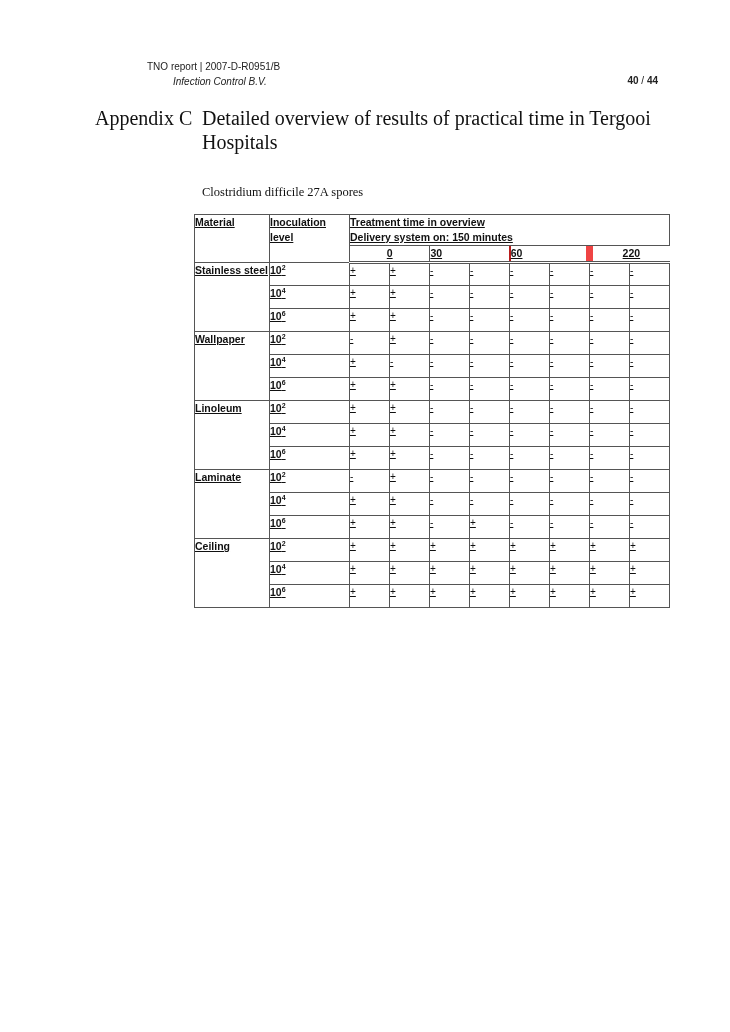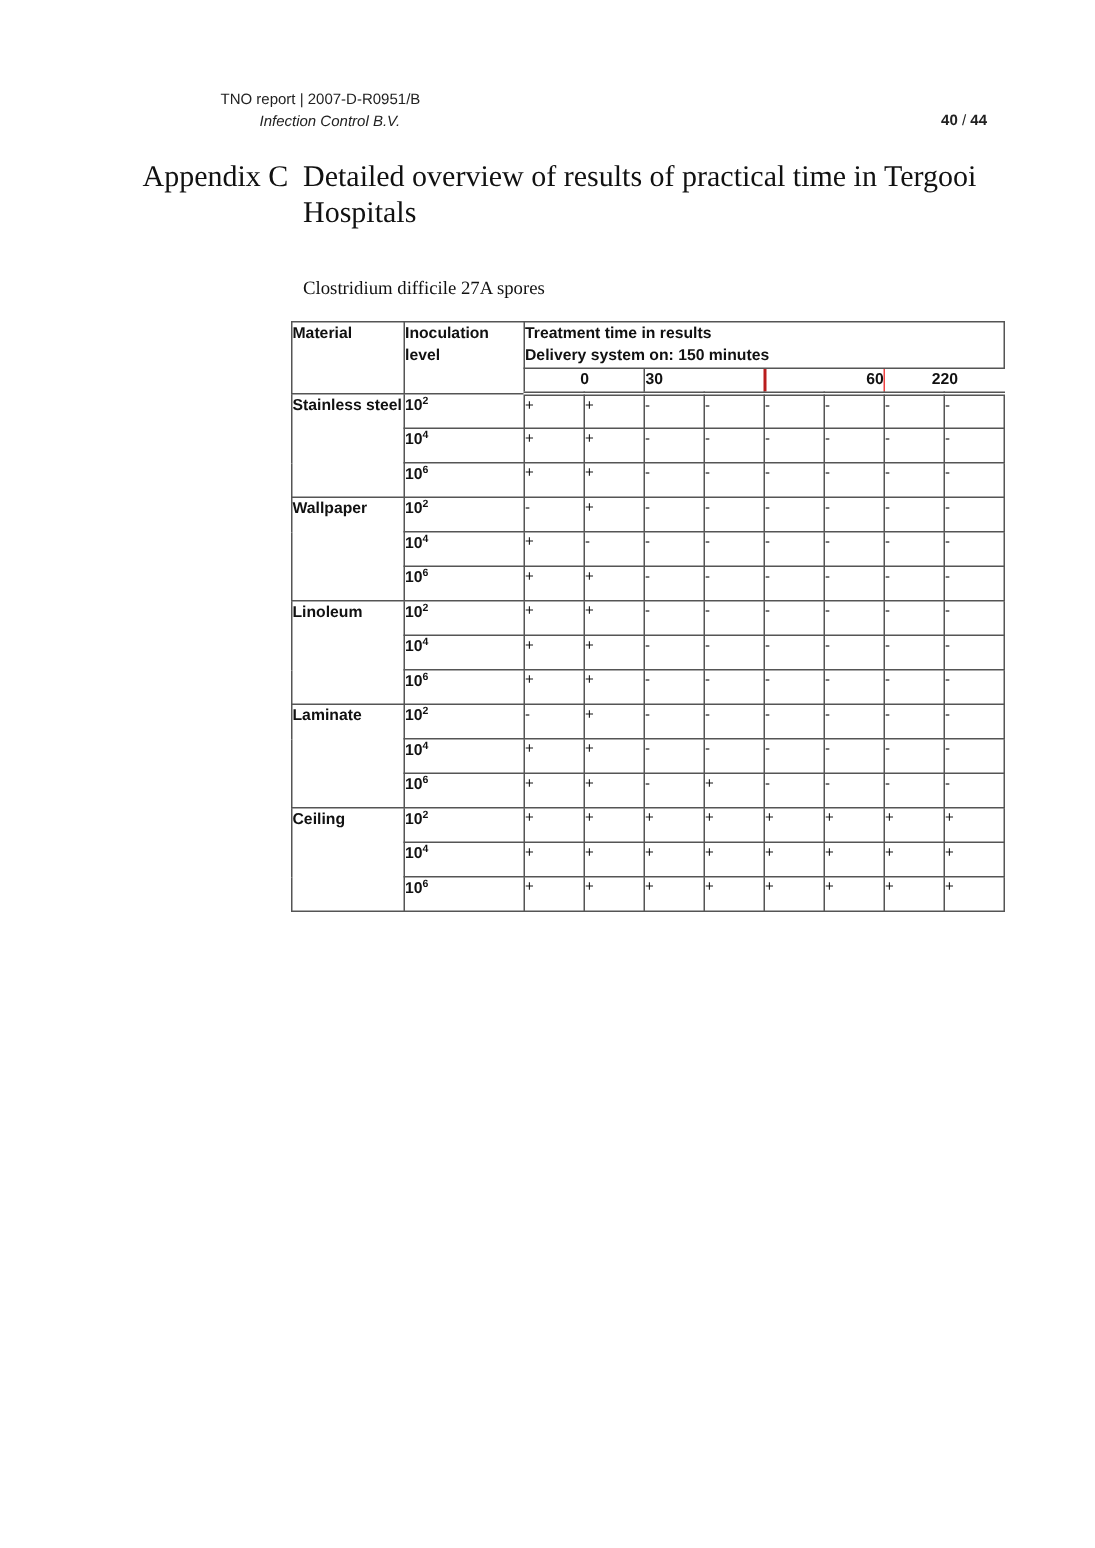--- a/index.html
+++ b/index.html
@@ -4,21 +4,21 @@
   <style>
     html, body { margin: 0; padding: 0; background: #ffffff; }
     body { width: 730px; height: 1032px; position: relative; overflow: hidden; color: #111; }
     .hdr-left { position: absolute; left: 147px; top: 59px; font-family: "Liberation Sans", sans-serif; font-size: 10px; line-height: 15px; color: #222; }
     .hdr-left .org { font-style: italic; margin-left: 26px; }
     .hdr-right { position: absolute; right: 72px; top: 59px; font-family: "Liberation Sans", sans-serif; font-size: 10px; line-height: 15px; font-weight: bold; color: #222; margin-top: 14px; }
     .hdr-right .sep { font-weight: normal; }
     .appendix-label { position: absolute; left: 95px; top: 106px; font-family: "Liberation Serif", serif; font-size: 20px; line-height: 24px; }
     .appendix-title { position: absolute; left: 202px; top: 106px; width: 480px; font-family: "Liberation Serif", serif; font-size: 20px; line-height: 24px; }
     .caption { position: absolute; left: 202px; top: 184px; font-family: "Liberation Serif", serif; font-size: 12.5px; line-height: 16px; }
-    table.results { position: absolute; left: 194px; top: 214px; width: 466px; border-collapse: collapse; font-family: "Liberation Sans", sans-serif; font-size: 10.5px; table-layout: fixed; }
+    table.results { position: absolute; left: 194px; top: 214px; width: 466px; border-collapse: collapse; font-family: "Liberation Sans", sans-serif; font-size: 10.5px; table-layout: fixed; text-decoration: underline; }
     table.results td, table.results th { border: 1px solid #555; padding: 0; vertical-align: top; }
     table.results th { font-weight: bold; text-align: left; }
     .col-mat { width: 75px; }
     .col-inoc { width: 80px; }
     .col-d { width: 40px; }
     th.h-mat, th.h-inoc { padding: 4px 0 0 7px; line-height: 15px; }
     th.h-treat { text-align: center; line-height: 15px; padding-top: 4px; height: 27px; }
     th.h-time { text-align: center; height: 15px; line-height: 15px; }
     tr.head-last th { border-bottom: 3px double #555; }
     td.mat { font-weight: bold; padding: 4px 0 0 7px; line-height: 15px; }
@@ -53,32 +53,32 @@
     <col class="col-d">
       <col class="col-d">
       <col class="col-d">
       <col class="col-d">
   </colgroup>
   <thead>
     <tr>
       <th class="h-mat" rowspan="2">Material</th>
       <th class="h-inoc" rowspan="2">Inoculation level</th>
       <th class="h-treat" colspan="8">
-        <div>Treatment time in results</div>
+        <div>Treatment time in overview</div>
         <div>Delivery system on: 150 minutes</div>
       </th>
     </tr>
     <tr class="head-last">
       <th class="h-time" colspan="8" style="padding:0;border-left:none;border-right:none;">
         <table style="width:100%;border-collapse:collapse;table-layout:fixed;font-family:'Liberation Sans',sans-serif;font-size:10.5px;font-weight:bold;">
           <tbody>
               <tr>
             <td style="border:none;border-right:1px solid #555;text-align:center;height:15px;line-height:15px;">0</td>
             <td style="border:none;border-right:2px solid #b91c1c;text-align:left;">30</td>
-            <td style="border:none;border-right:1px solid #ef4444;text-align:right;">60</td>
+            <td style="border:none;border-right:7px solid #ef4444;text-align:left;">60</td>
             <td style="border:none;text-align:center;">220</td>
           </tr>
         </tbody>
           </table>
       </th>
     </tr>
   </thead>
   <tbody id="results-body">
       <tr>
         <td class="mat" rowspan="3">Stainless steel</td>

